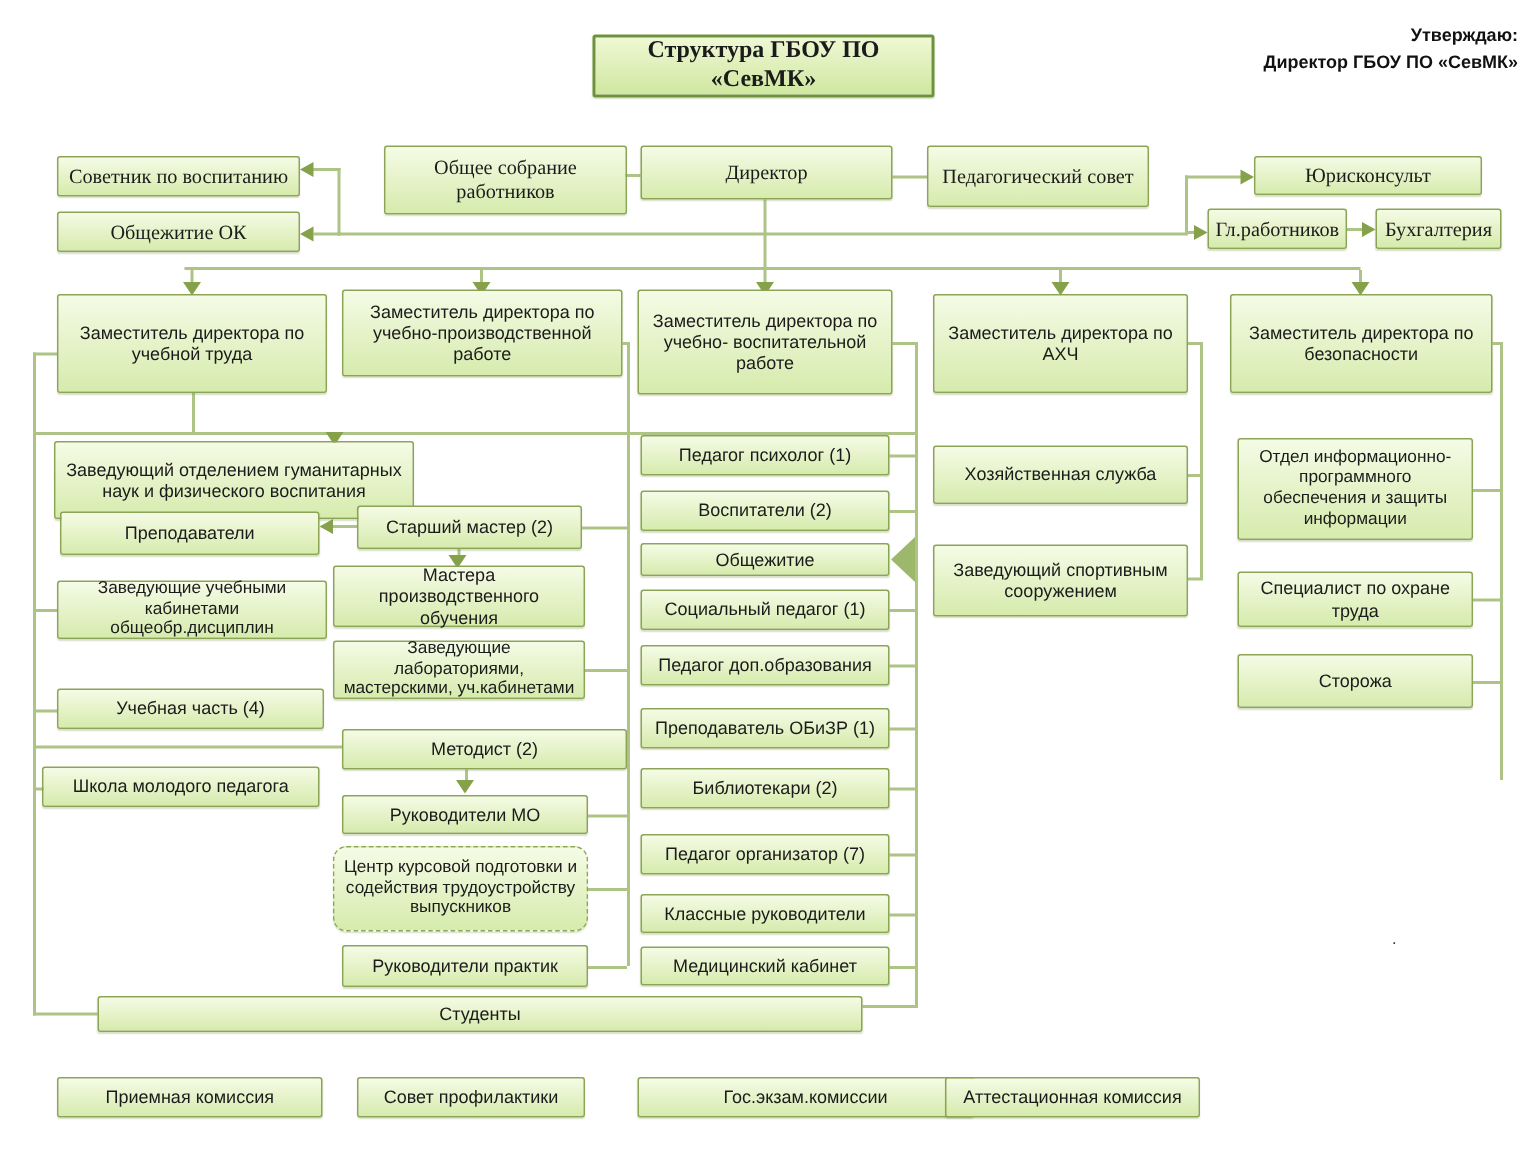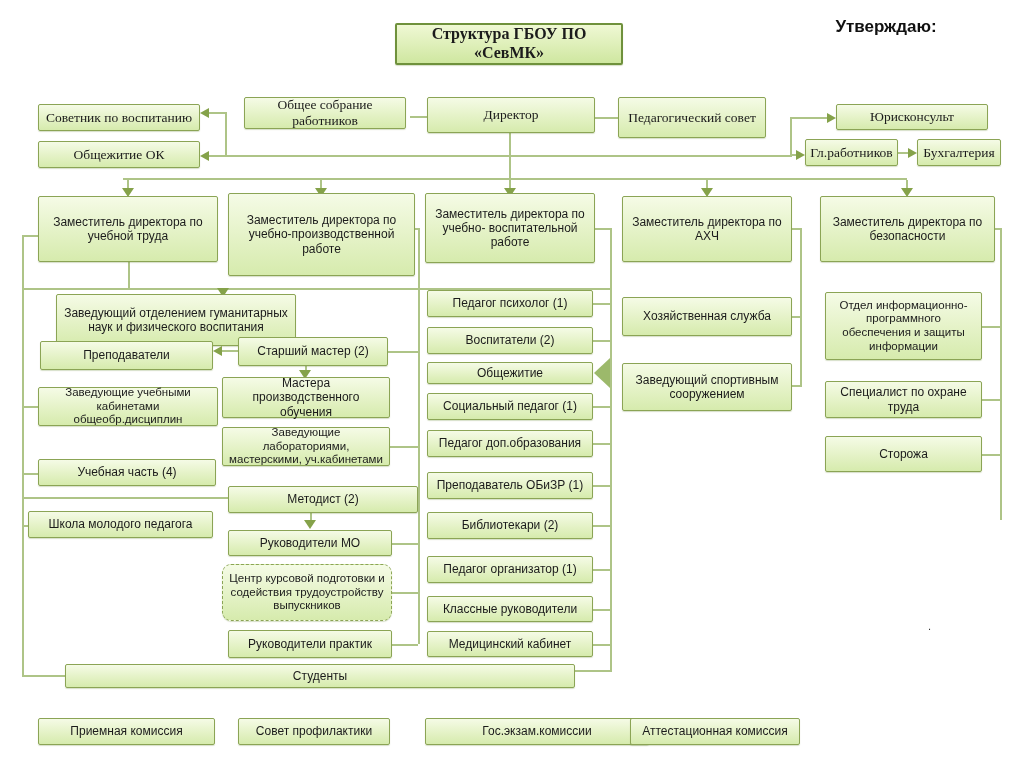--- a/index.html
+++ b/index.html
@@ -8,22 +8,22 @@
   .node{position:absolute;box-sizing:border-box;border:1px solid #8ba455;
         background:linear-gradient(180deg,#f5fbe6 0%,#e4f2c6 55%,#d6ebad 100%);
         display:flex;align-items:center;justify-content:center;text-align:center;
         font-size:12px;line-height:1.18;color:#1b1b1b;padding:2px 5px;border-radius:2px;
         box-shadow:0 1px 1px rgba(110,140,60,.28);}
   .serif{font-family:"Liberation Serif", serif;font-size:13.5px;}
   .title-box{font-family:"Liberation Serif", serif;font-weight:bold;font-size:16px;
         border:2px solid #6f913c;background:linear-gradient(180deg,#eff8d4,#cfe7a0);}
   .dashed{border:1px dashed #8ba455;border-radius:9px;}
   .sm{font-size:11.5px;}
-  .approval{position:absolute;font-weight:bold;font-size:17px;line-height:1.5;
-        text-align:center;color:#111;}
+  .approval{position:absolute;font-weight:bold;font-size:12px;line-height:1.5;
+        text-align:right;color:#111;}
   .hline,.vline{position:absolute;background:#aec487;}
   .hline{height:2px;}
   .vline{width:2px;}
   .arrd{position:absolute;width:0;height:0;border-left:6px solid transparent;
         border-right:6px solid transparent;border-top:9px solid #85a24a;}
   .arrl{position:absolute;width:0;height:0;border-top:5px solid transparent;
         border-bottom:5px solid transparent;border-right:9px solid #85a24a;}
   .arrr{position:absolute;width:0;height:0;border-top:5px solid transparent;
         border-bottom:5px solid transparent;border-left:9px solid #85a24a;}
   .arrl-big{position:absolute;width:0;height:0;border-top:15px solid transparent;
@@ -109,59 +109,60 @@
 <div class="hline" style="left:995px;top:228px;width:5px"></div>
 <div class="vline" style="left:1000px;top:228px;height:292px"></div>
 <div class="hline" style="left:982px;top:326px;width:18px"></div>
 <div class="hline" style="left:982px;top:399px;width:18px"></div>
 <div class="hline" style="left:982px;top:454px;width:18px"></div>
 
 <div class="node title-box" style="left:395px;top:23px;width:228px;height:42px">Структура ГБОУ ПО «СевМК»</div>
 
 <div class="approval" style="left:760px;top:14px;width:252px">
   <div>Утверждаю:</div>
+  <div>Директор ГБОУ ПО «СевМК»</div>
 </div>
 
 <div class="node serif" style="left:38px;top:104px;width:162px;height:27px">Советник по воспитанию</div>
-<div class="node serif" style="left:244px;top:97px;width:162px;height:32px">Общее собрание работников</div>
+<div class="node serif" style="left:256px;top:97px;width:162px;height:46px">Общее собрание работников</div>
 <div class="node serif" style="left:427px;top:97px;width:168px;height:36px">Директор</div>
 <div class="node serif" style="left:618px;top:97px;width:148px;height:41px">Педагогический совет</div>
 <div class="node serif" style="left:836px;top:104px;width:152px;height:26px">Юрисконсульт</div>
 <div class="node serif" style="left:38px;top:141px;width:162px;height:27px">Общежитие ОК</div>
 <div class="node serif" style="left:805px;top:139px;width:93px;height:27px">Гл.работников</div>
 <div class="node serif" style="left:917px;top:139px;width:84px;height:27px">Бухгалтерия</div>
 
 <div class="node" style="left:38px;top:196px;width:180px;height:66px">Заместитель директора по учебной труда</div>
-<div class="node" style="left:228px;top:193px;width:187px;height:83px">Заместитель директора по учебно-производственной работе</div>
+<div class="node" style="left:228px;top:193px;width:187px;height:58px">Заместитель директора по учебно-производственной работе</div>
 <div class="node" style="left:425px;top:193px;width:170px;height:70px">Заместитель директора по учебно- воспитательной работе</div>
 <div class="node" style="left:622px;top:196px;width:170px;height:66px">Заместитель директора по АХЧ</div>
 <div class="node" style="left:820px;top:196px;width:175px;height:66px">Заместитель директора по безопасности</div>
 
-<div class="node" style="left:56px;top:294px;width:240px;height:52px">Заведующий отделением гуманитарных наук и физического воспитания</div>
+<div class="node" style="left:36px;top:294px;width:240px;height:52px">Заведующий отделением гуманитарных наук и физического воспитания</div>
 <div class="node" style="left:40px;top:341px;width:173px;height:29px">Преподаватели</div>
 <div class="node" style="left:238px;top:337px;width:150px;height:29px">Старший мастер (2)</div>
 <div class="node" style="left:222px;top:377px;width:168px;height:41px">Мастера производственного обучения</div>
 <div class="node sm" style="left:38px;top:387px;width:180px;height:39px">Заведующие учебными кабинетами общеобр.дисциплин</div>
 <div class="node sm" style="left:222px;top:427px;width:168px;height:39px">Заведующие лабораториями, мастерскими, уч.кабинетами</div>
 <div class="node" style="left:38px;top:459px;width:178px;height:27px">Учебная часть (4)</div>
 <div class="node" style="left:228px;top:486px;width:190px;height:27px">Методист (2)</div>
 <div class="node" style="left:28px;top:511px;width:185px;height:27px">Школа молодого педагога</div>
 <div class="node" style="left:228px;top:530px;width:164px;height:26px">Руководители МО</div>
 <div class="node dashed sm" style="left:222px;top:564px;width:170px;height:57px">Центр курсовой подготовки и содействия трудоустройству выпускников</div>
 <div class="node" style="left:228px;top:630px;width:164px;height:28px">Руководители практик</div>
 <div class="node" style="left:65px;top:664px;width:510px;height:24px">Студенты</div>
 
 <div class="node" style="left:427px;top:290px;width:166px;height:27px">Педагог психолог (1)</div>
 <div class="node" style="left:427px;top:327px;width:166px;height:27px">Воспитатели (2)</div>
 <div class="node" style="left:427px;top:362px;width:166px;height:22px">Общежитие</div>
 <div class="node" style="left:427px;top:393px;width:166px;height:27px">Социальный педагог (1)</div>
 <div class="node" style="left:427px;top:430px;width:166px;height:27px">Педагог доп.образования</div>
 <div class="node" style="left:427px;top:472px;width:166px;height:27px">Преподаватель ОБиЗР (1)</div>
 <div class="node" style="left:427px;top:512px;width:166px;height:27px">Библиотекари (2)</div>
-<div class="node" style="left:427px;top:556px;width:166px;height:27px">Педагог организатор (1)</div>
+<div class="node" style="left:427px;top:556px;width:166px;height:27px">Педагог организатор (7)</div>
 <div class="node" style="left:427px;top:596px;width:166px;height:26px">Классные руководители</div>
 <div class="node" style="left:427px;top:631px;width:166px;height:26px">Медицинский кабинет</div>
 
 <div class="node" style="left:622px;top:297px;width:170px;height:39px">Хозяйственная служба</div>
 <div class="node" style="left:622px;top:363px;width:170px;height:48px">Заведующий спортивным сооружением</div>
 
 <div class="node sm" style="left:825px;top:292px;width:157px;height:68px">Отдел информационно-программного обеспечения и защиты информации</div>
 <div class="node" style="left:825px;top:381px;width:157px;height:37px">Специалист по охране труда</div>
 <div class="node" style="left:825px;top:436px;width:157px;height:36px">Сторожа</div>
 

